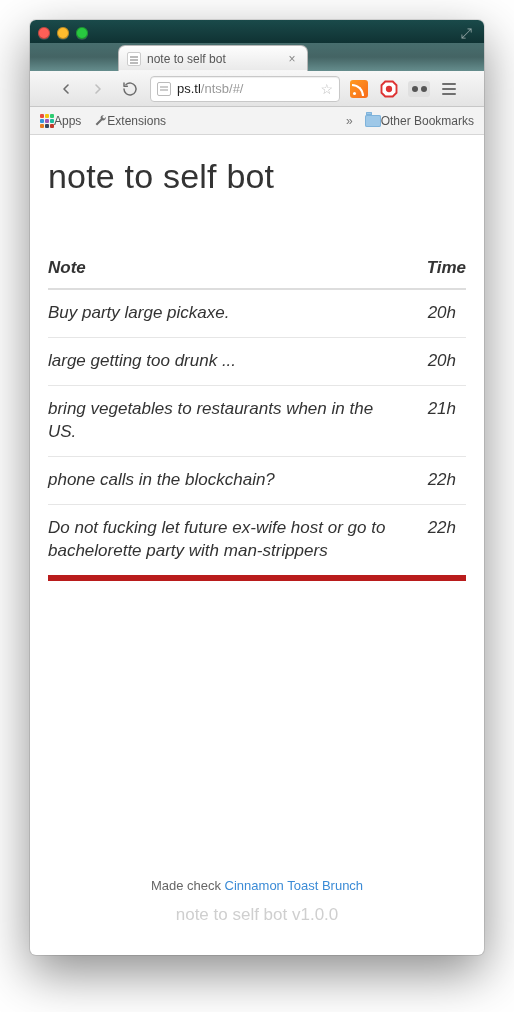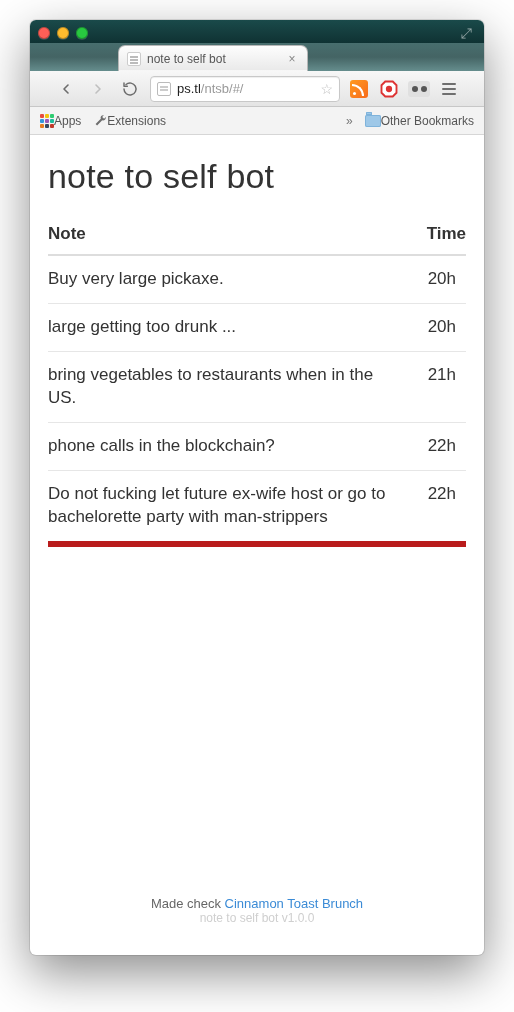--- a/index.html
+++ b/index.html
@@ -189,21 +189,22 @@
   }
   h1.page-title{
     font-size: 34px;
     font-weight: 400;
     color: #333;
     letter-spacing: .2px;
   }
   table.notes{
     width:100%;
     border-collapse: collapse;
-    margin-top: 28px;
+    margin-top: 62px;
+    font-style: italic;
   }
   table.notes th{
     text-align:left;
     font-weight:700;
     color:#333;
     font-size:17px;
     padding: 0 0 10px 0;
     border-bottom: 2px solid #ddd;
   }
   table.notes th.time, table.notes td.time{
@@ -222,21 +223,21 @@
   }
   table.notes tbody tr:last-child td{ border-bottom:6px solid #b91c1c; }
   .footer{
     margin-top:auto;
     padding-top: 60px;
     text-align:center;
     font-size:13px;
   }
   .footer .made{ color:#666; }
   .footer .made a{ color:#3b8bd6; text-decoration:none; }
-  .footer .ver{ color:#cfcfcf; font-size:12px; }
+  .footer .ver{ color:#cfcfcf; margin-top:12px; font-size:17px; }
 </style>
 </head>
 <body>
 
 <div class="window">
 
   <div class="titlebar">
     <div class="traffic">
       <div class="dot red"></div>
       <div class="dot yellow"></div>
@@ -341,21 +342,21 @@
 
     <table class="notes">
       <thead>
         <tr>
           <th>Note</th>
           <th class="time">Time</th>
         </tr>
       </thead>
       <tbody>
         <tr>
-            <td>Buy very large pickaxe.</td>
+            <td>Buy party large pickaxe.</td>
             <td class="time">20h</td>
           </tr>
         <tr>
             <td>large getting too drunk ...</td>
             <td class="time">20h</td>
           </tr>
         <tr>
             <td>bring vegetables to restaurants when in the US.</td>
             <td class="time">21h</td>
           </tr>

